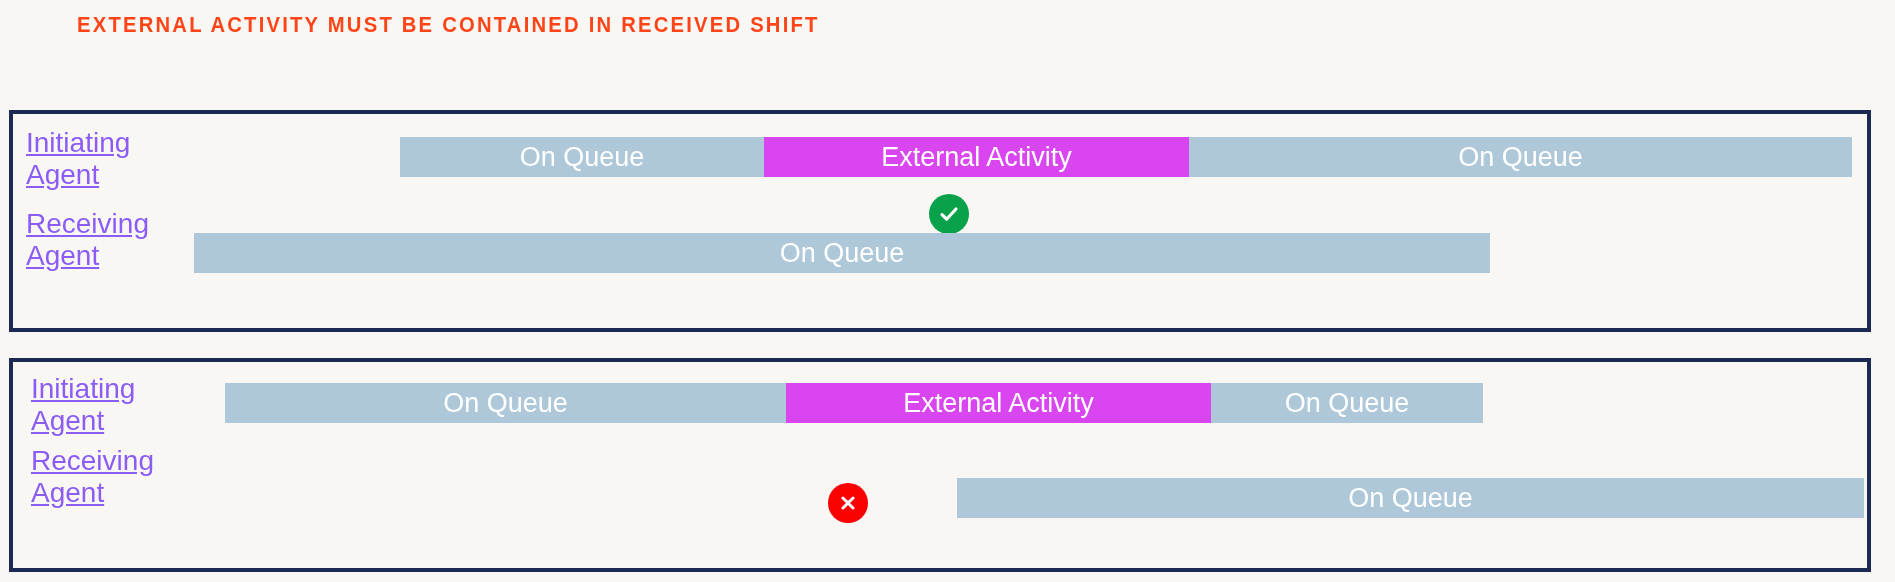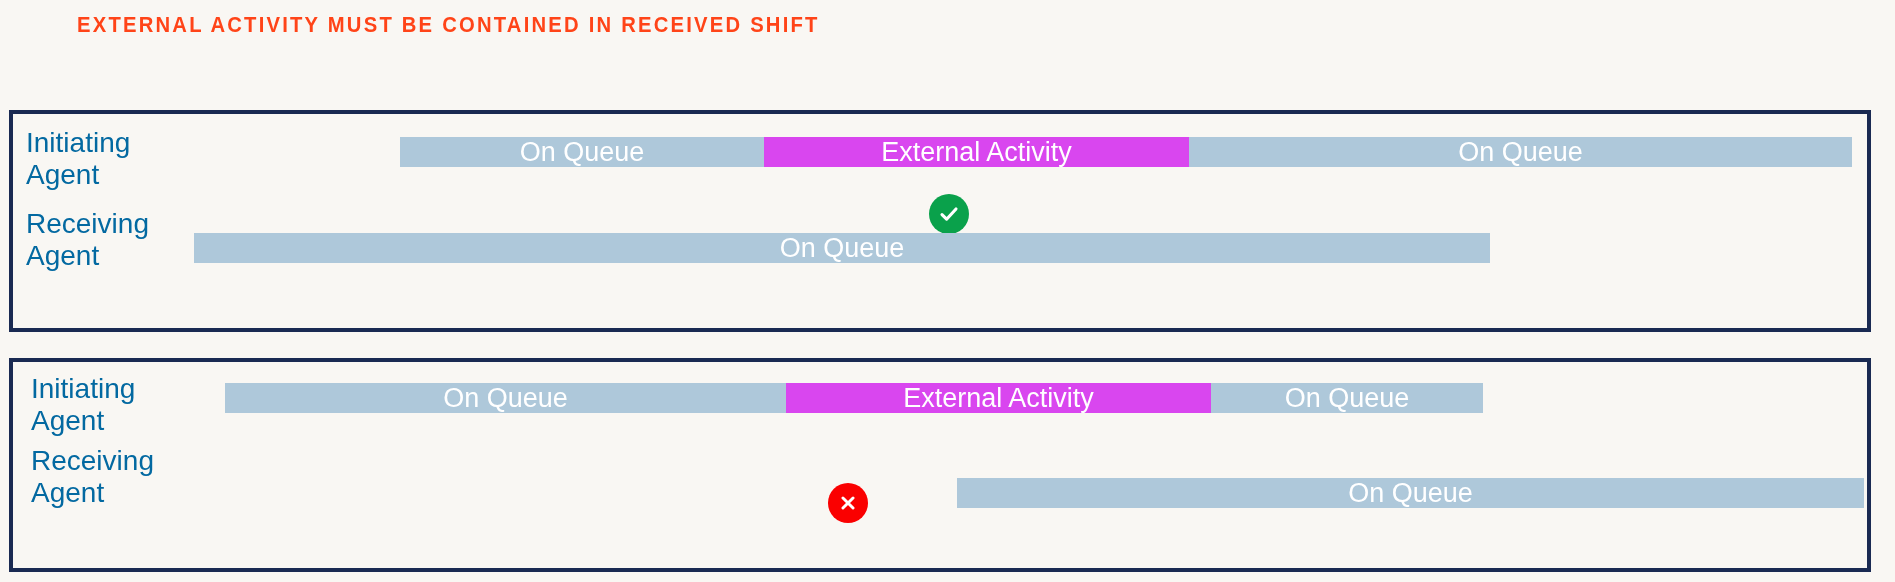--- a/index.html
+++ b/index.html
@@ -47,29 +47,30 @@
   .row {
     position: absolute;
     left: 0;
     right: 0;
   }
 
   .agent-label {
     position: absolute;
     font-size: 28px;
     line-height: 1.13;
-    color: #0369a1;
+    color: #8b5cf6;
     white-space: pre-line;
     font-family: "Liberation Sans", sans-serif;
+    text-decoration: underline;
   }
 
   
   .bar {
     position: absolute;
-    height: 30px;
+    height: 40px;
     display: flex;
     align-items: center;
     justify-content: center;
     color: #ffffff;
     font-size: 27px;
     font-family: "Liberation Sans", sans-serif;
     box-sizing: border-box;
     overflow: hidden;
     white-space: nowrap;
   }

